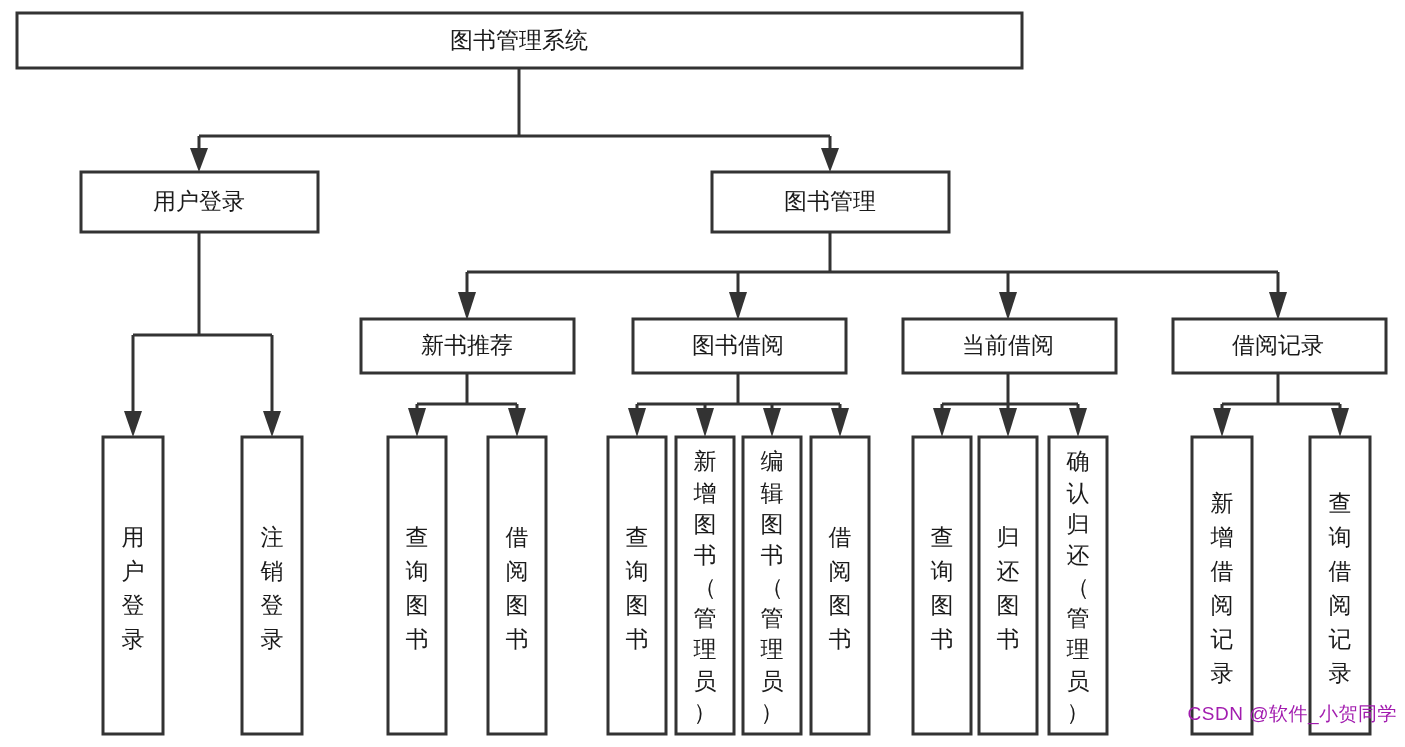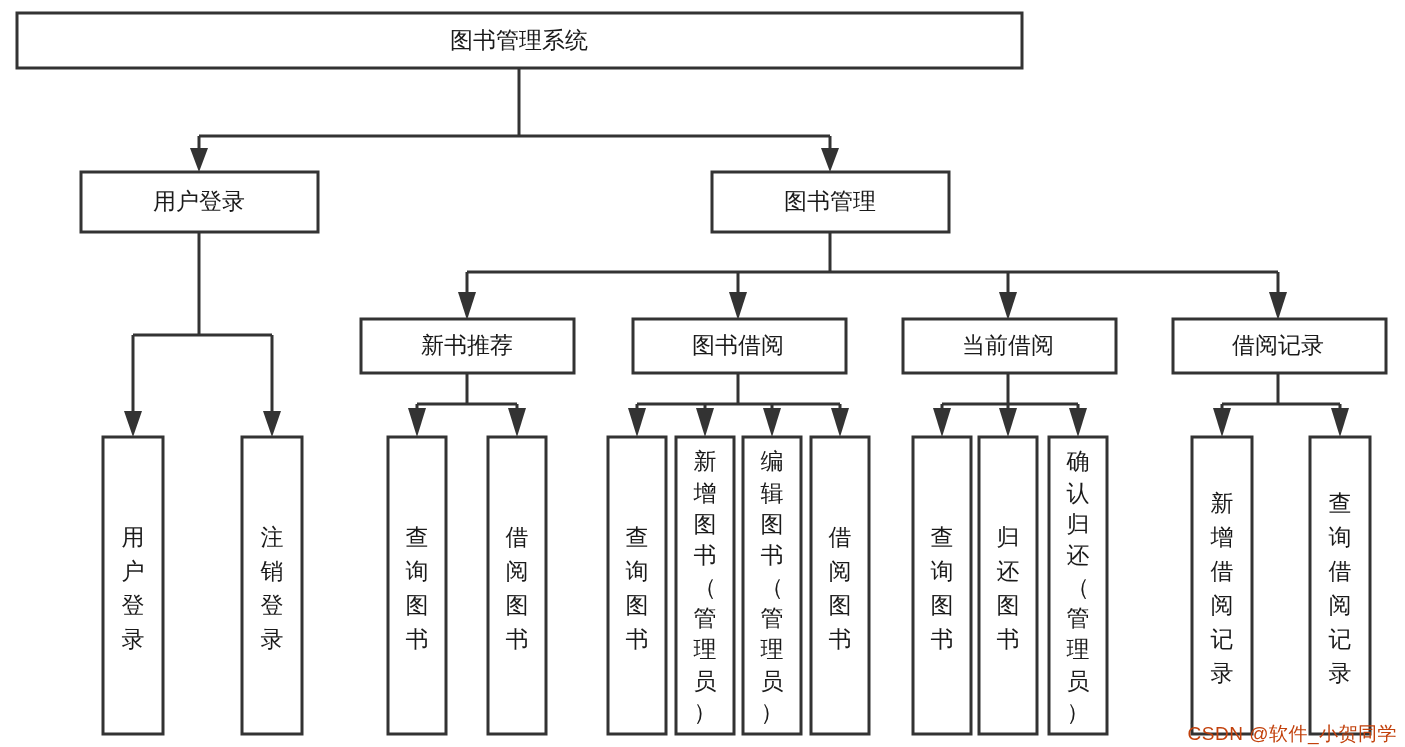--- a/index.html
+++ b/index.html
@@ -49,24 +49,24 @@
   }
   .node-label-v {
     font-family: "Liberation Sans", sans-serif;
     font-size: 23px;
     fill: #1a1a1a;
     text-anchor: middle;
   }
   .watermark {
     position: absolute;
     right: 8px;
-    bottom: 0;
+    bottom: 20px;
     font-family: "Liberation Sans", sans-serif;
     font-size: 19px;
-    color: #c2410c;
+    color: #a21caf;
     letter-spacing: 0.5px;
     white-space: nowrap;
     user-select: none;
   }
 </style>
 </head>
 <body>
 
 <div id="diagram-root">
 

